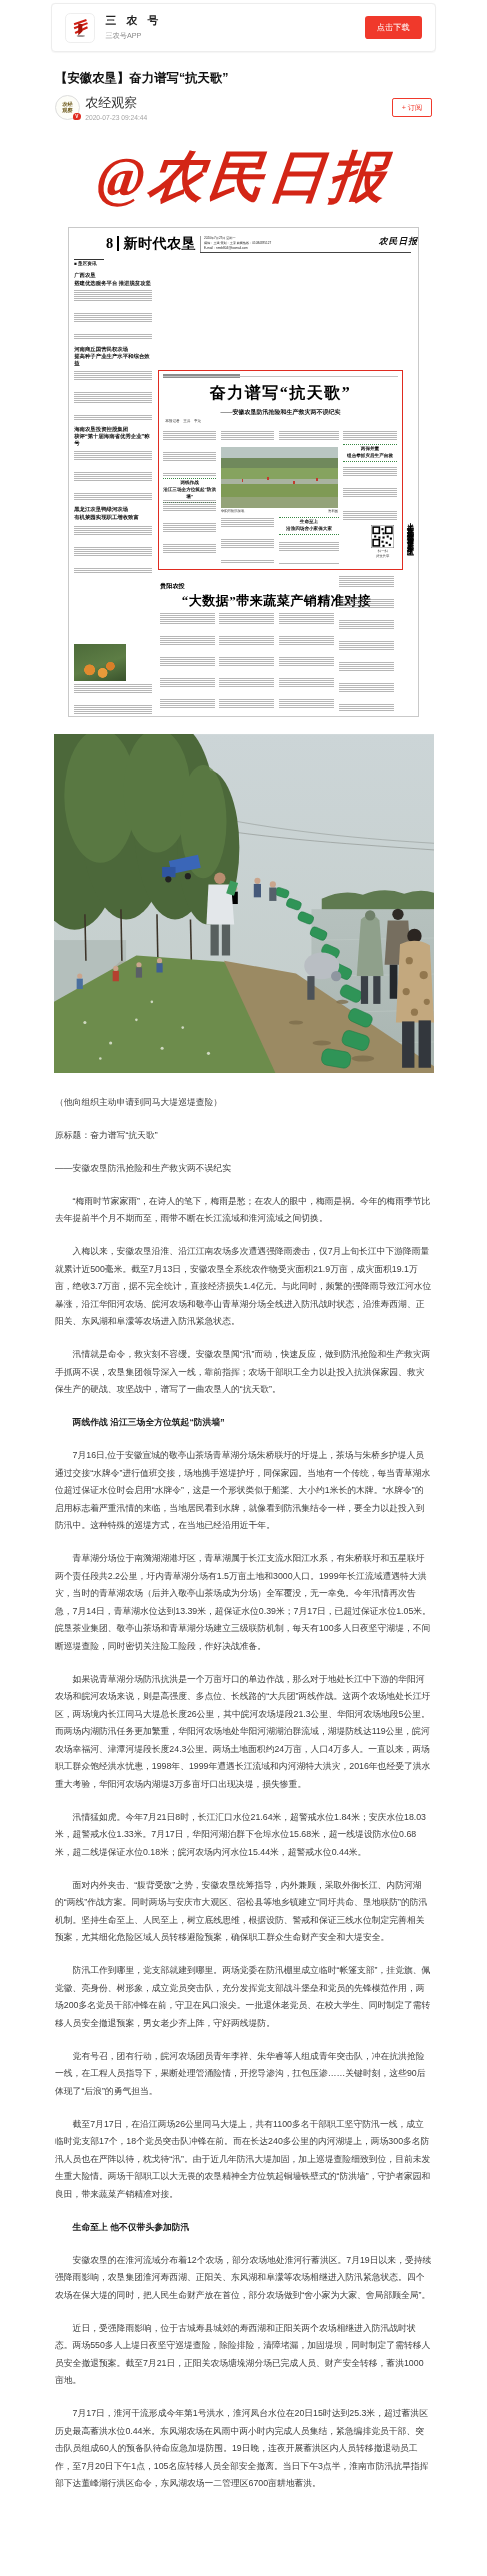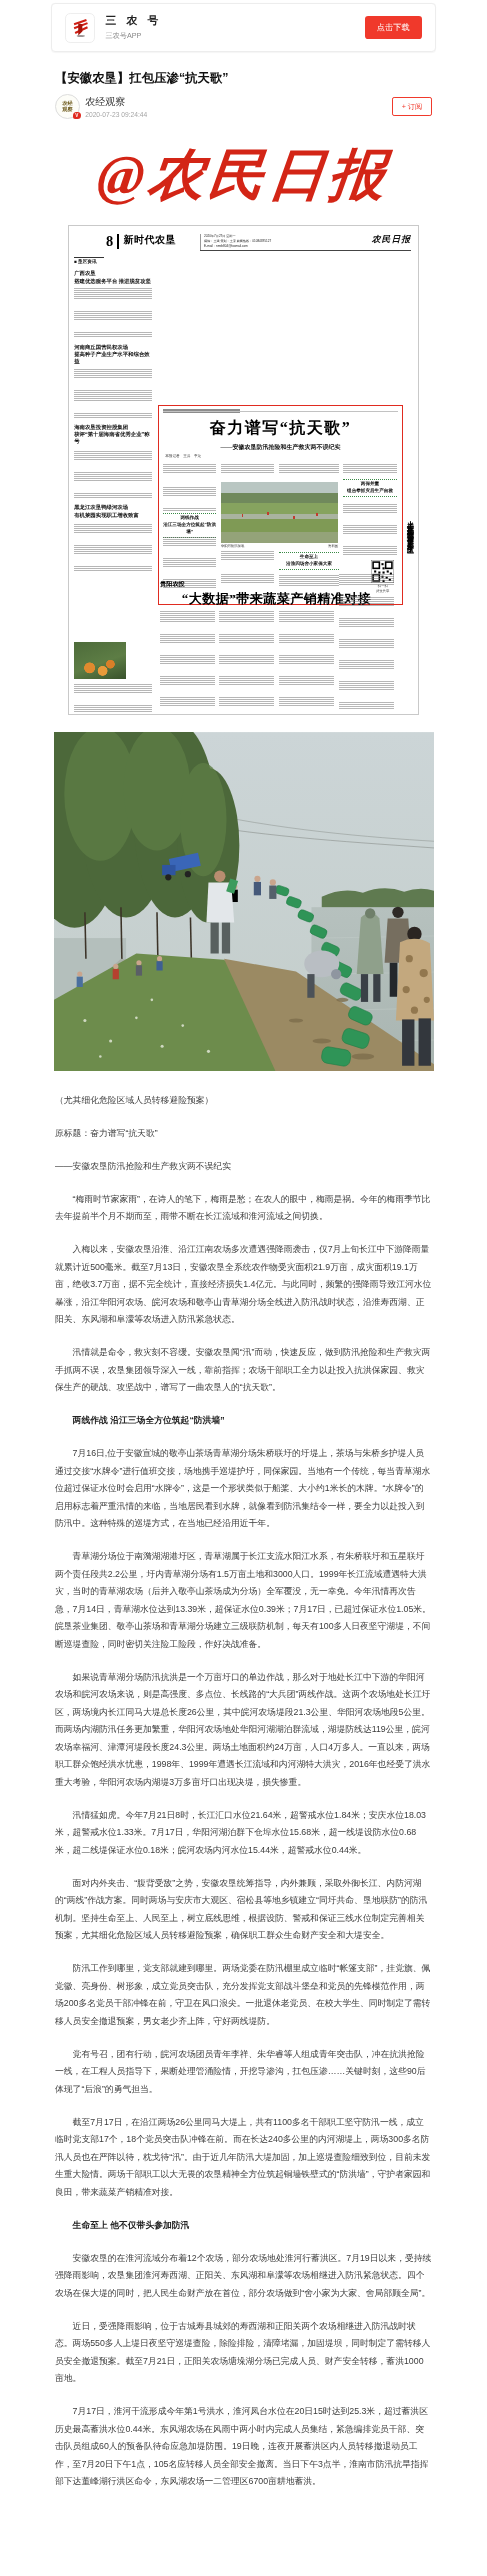--- a/index.html
+++ b/index.html
@@ -18,49 +18,49 @@
   
   .content{width:377px;margin:0 auto;}
   .a-title{font-size:12.4px;font-weight:bold;color:#111;margin-top:17.5px;line-height:1.3;}
   .a-meta{display:flex;align-items:center;margin-top:7.2px;}
   .avatar{width:23px;height:23px;border-radius:50%;border:0.5px solid #ddd;position:relative;background:#fdfdf8;
           display:flex;align-items:center;justify-content:center;text-align:center;}
   .avatar .seal{font-size:5.2px;line-height:5.7px;color:#6b5718;font-weight:bold;font-family:"Liberation Serif",serif;}
   .avatar .vbadge{position:absolute;right:-1.5px;bottom:-1px;width:7.2px;height:7.2px;background:#e02b20;border-radius:50% 50% 50% 2.1px;
           color:#fff;font-size:4.6px;line-height:7.2px;text-align:center;font-weight:bold;}
   .meta-col{margin-left:5.2px;flex:1;}
-  .m-name{font-size:10px;color:#333;}
+  .m-name{font-size:13px;color:#333;}
   .m-date{font-size:6.7px;color:#a5a5a5;margin-top:2.1px;}
   .sub-btn{border:0.5px solid #f0392b;color:#f0392b;background:#fff;font-size:7.2px;padding:3.6px 8.8px;border-radius:2.1px;cursor:pointer;}
 
   
   .masthead{margin-top:23px;text-align:center;}
   .masthead span{font-family:"Liberation Serif",serif;font-style:italic;font-weight:900;color:#d32516;
                  font-size:56px;letter-spacing:4.1px;transform:skewX(-6deg);display:inline-block;line-height:1.2;}
 
   
   .np{position:relative;width:349px;height:488px;margin:15.5px auto 0;background:#fff;border:0.5px solid #c9c9c9;font-family:"Liberation Serif",serif;}
   .np-hdr{position:absolute;left:37px;top:7.2px;display:flex;align-items:flex-start;}
   .np-pageno{font-size:14.4px;font-weight:900;color:#000;}
   .np-bar{width:2.1px;height:15.5px;background:#000;margin:1px 4.1px 0;}
-  .np-sec{font-size:10px;font-weight:900;color:#000;letter-spacing:0.5px;}
+  .np-sec{font-size:14px;font-weight:900;color:#000;letter-spacing:0.5px;}
   .np-dates{position:absolute;left:131px;top:8.2px;font-size:3.1px;color:#222;line-height:5.2px;border-left:1px solid #999;padding-left:3.1px;font-family:"Liberation Sans",sans-serif;}
-  .np-mast{position:absolute;right:7px;top:8.2px;font-size:8.8px;font-style:italic;font-weight:900;color:#111;letter-spacing:1px;}
+  .np-mast{position:absolute;right:0;top:8.2px;font-size:8.8px;font-style:italic;font-weight:900;color:#111;letter-spacing:1px;}
   .np-rule{position:absolute;left:131px;right:7.2px;top:24px;border-top:0.5px solid #444;}
 
   .gk{background-image:repeating-linear-gradient(180deg,#6e6e6e 0,#6e6e6e 0.5px,transparent 0.5px,transparent 2.1px);opacity:.5;}
   .np-left{position:absolute;left:5.2px;top:31px;width:78px;bottom:4.1px;}
   .np-tag{font-size:4.6px;font-weight:bold;color:#111;border-top:1.5px solid #333;padding-top:1.5px;width:30px;}
   .np-hline{font-size:5.4px;font-weight:bold;line-height:7.2px;color:#111;margin-top:6.2px;}
   .np-photo-sm{width:52px;height:37px;margin-top:4.1px;background:
       radial-gradient(7.2px 7.2px at 30% 70%,#e08a2e 0 5.2px,transparent 5.7px),
       radial-gradient(6.2px 6.2px at 55% 78%,#e89a3a 0 4.6px,transparent 5.2px),
       radial-gradient(5.2px 5.2px at 70% 60%,#d87f28 0 4.1px,transparent 4.6px),
       linear-gradient(160deg,#4d6b3a 0%,#5d7d45 55%,#39522c 100%);}
-  .np-redbox{position:absolute;left:89px;top:142px;width:243px;height:198px;border:1.5px solid #e02b20;background:#fff;margin-top:37px;}
+  .np-redbox{position:absolute;left:89px;top:142px;width:243px;height:198px;border:1.5px solid #e02b20;background:#fff;}
   .rb-topbar{position:absolute;left:4.1px;top:3.6px;width:77px;height:3.6px;background:#8c8c8c;}
   .rb-topline{position:absolute;left:4.1px;right:4.1px;top:5.2px;border-top:0.5px solid #c2c2c2;}
   .rb-head{position:absolute;top:12.4px;left:0;right:0;text-align:center;font-size:16px;font-weight:900;color:#000;letter-spacing:1.5px;}
   .rb-sub{position:absolute;top:37px;left:0;right:0;text-align:center;font-size:6px;font-weight:bold;color:#111;}
   .rb-byline{position:absolute;top:48px;left:6.2px;font-size:3.6px;color:#333;}
   .rb-col{position:absolute;}
   .np-subhead{text-align:center;font-weight:bold;font-size:4.6px;line-height:6.7px;color:#0c0c0c;
               border-top:0.5px dotted #3a8a46;border-bottom:0.5px dotted #3a8a46;padding:1.5px 0;background:#fff;}
   .rb-photo{position:absolute;left:62px;top:76px;width:117px;height:61px;background:
       linear-gradient(180deg,#b9c6c2 0 18%,#70895c 18% 34%,#86a35f 34% 52%,#a9b3a0 52% 60%,#7f9a55 60% 82%,#94a379 82% 100%);}
@@ -105,21 +105,21 @@
     </div>
     <div class="apptext">
       <div class="appname">三 农 号</div>
       <div class="appsub">三农号APP</div>
     </div>
     <button class="dl-btn">点击下载</button>
   </div>
 
   <div class="content">
 
-    <h1 class="a-title">【安徽农垦】扛包压渗“抗天歌”</h1>
+    <h1 class="a-title">【安徽农垦】奋力谱写“抗天歌”</h1>
 
     <div class="a-meta">
       <div class="avatar">
         <div class="seal">
           <span>农经</span><br>
           <span>观察</span>
         </div>
         <div class="vbadge">V</div>
       </div>
       <div class="meta-col">
@@ -393,21 +393,21 @@
           <circle cx="724" cy="520" r="6"></circle>
             <circle cx="700" cy="540" r="7"></circle>
         </g>
         <rect x="676" y="558" width="24" height="90" fill="#33373d"></rect>
         <rect x="708" y="556" width="24" height="92" fill="#33373d"></rect>
       </g>
     </svg>
   </div>
 
   <div class="content body-text">
-    <p class="cap-line">（尤其细化危险区域人员转移避险预案）</p>
+    <p class="cap-line">（他向组织主动申请到同马大堤巡堤查险）</p>
     <p class="orig-line">原标题：奋力谱写“抗天歌”</p>
     <p class="sub-line">——安徽农垦防汛抢险和生产救灾两不误纪实</p>
 
     <div class="paras">
 
         <p class="t-p">“梅雨时节家家雨”，在诗人的笔下，梅雨是愁；在农人的眼中，梅雨是祸。今年的梅雨季节比去年提前半个月不期而至，雨带不断在长江流域和淮河流域之间切换。</p>
 
         <p class="t-p">入梅以来，安徽农垦沿淮、沿江江南农场多次遭遇强降雨袭击，仅7月上旬长江中下游降雨量就累计近500毫米。截至7月13日，安徽农垦全系统农作物受灾面积21.9万亩，成灾面积19.1万亩，绝收3.7万亩，据不完全统计，直接经济损失1.4亿元。与此同时，频繁的强降雨导致江河水位暴涨，沿江华阳河农场、皖河农场和敬亭山青草湖分场全线进入防汛战时状态，沿淮寿西湖、正阳关、东风湖和阜濛等农场进入防汛紧急状态。</p>
 
         <p class="t-p">汛情就是命令，救灾刻不容缓。安徽农垦闻“汛”而动，快速反应，做到防汛抢险和生产救灾两手抓两不误，农垦集团领导深入一线，靠前指挥；农场干部职工全力以赴投入抗洪保家园、救灾保生产的硬战、攻坚战中，谱写了一曲农垦人的“抗天歌”。</p>

